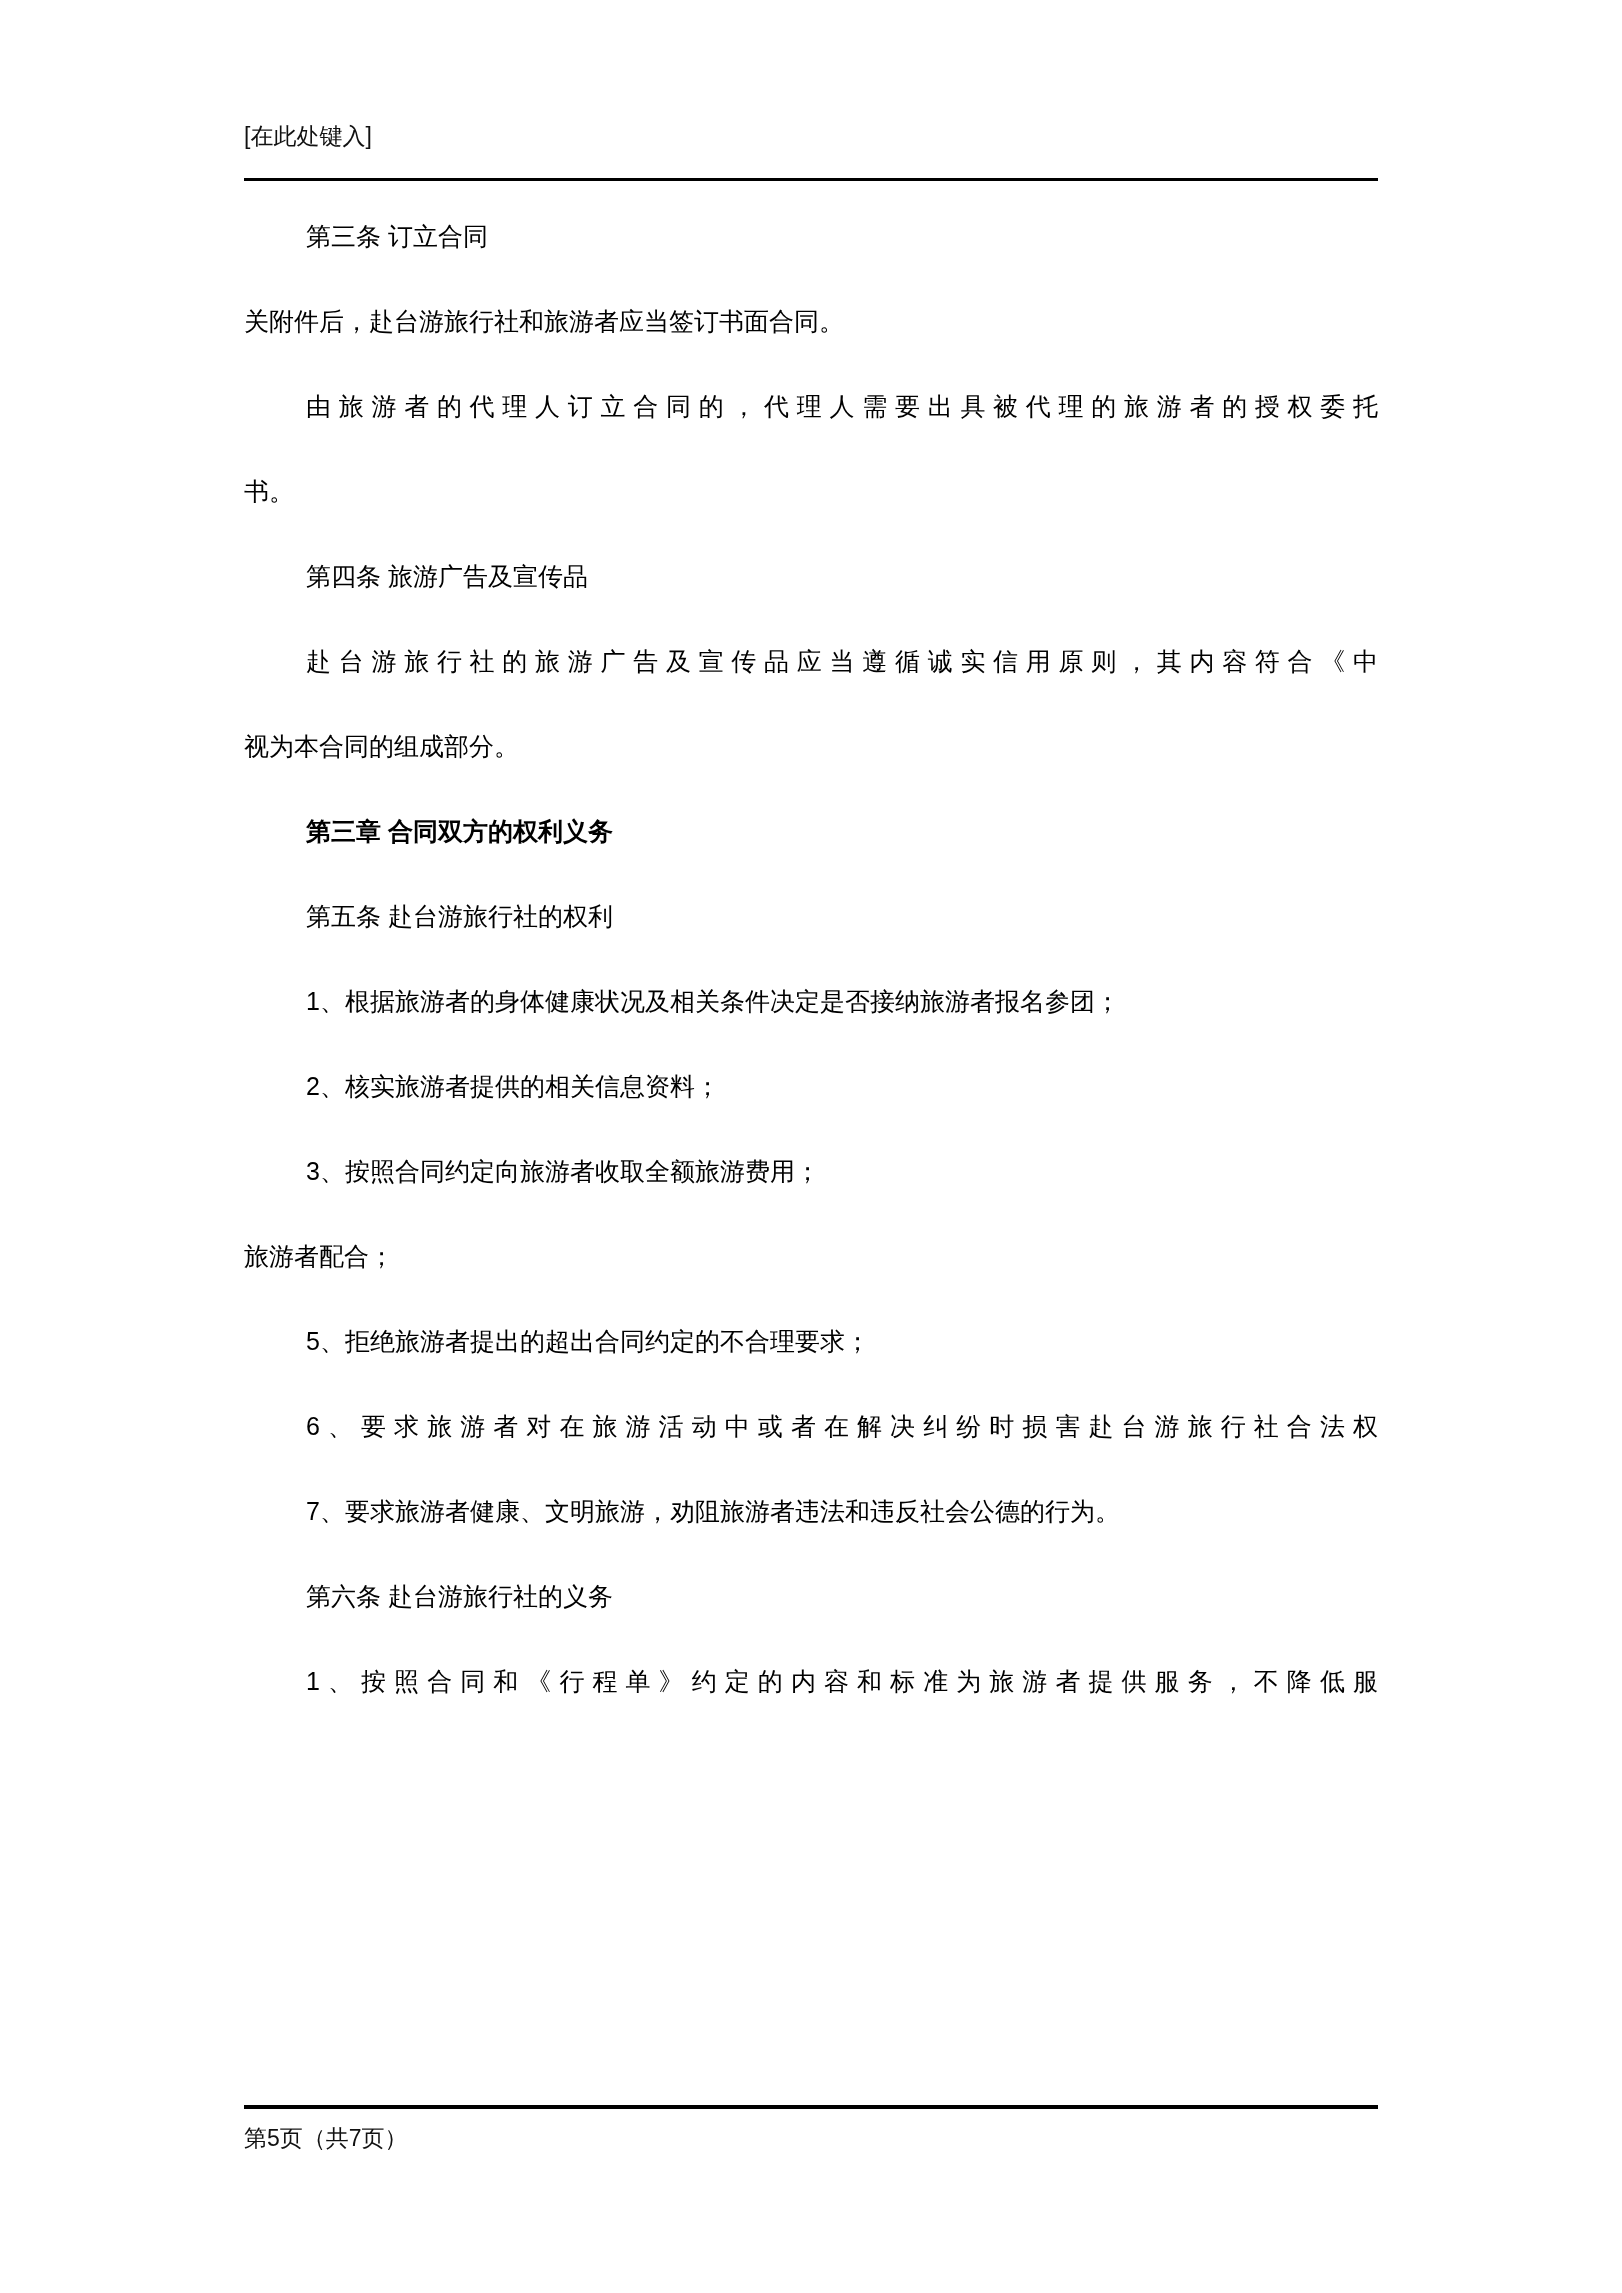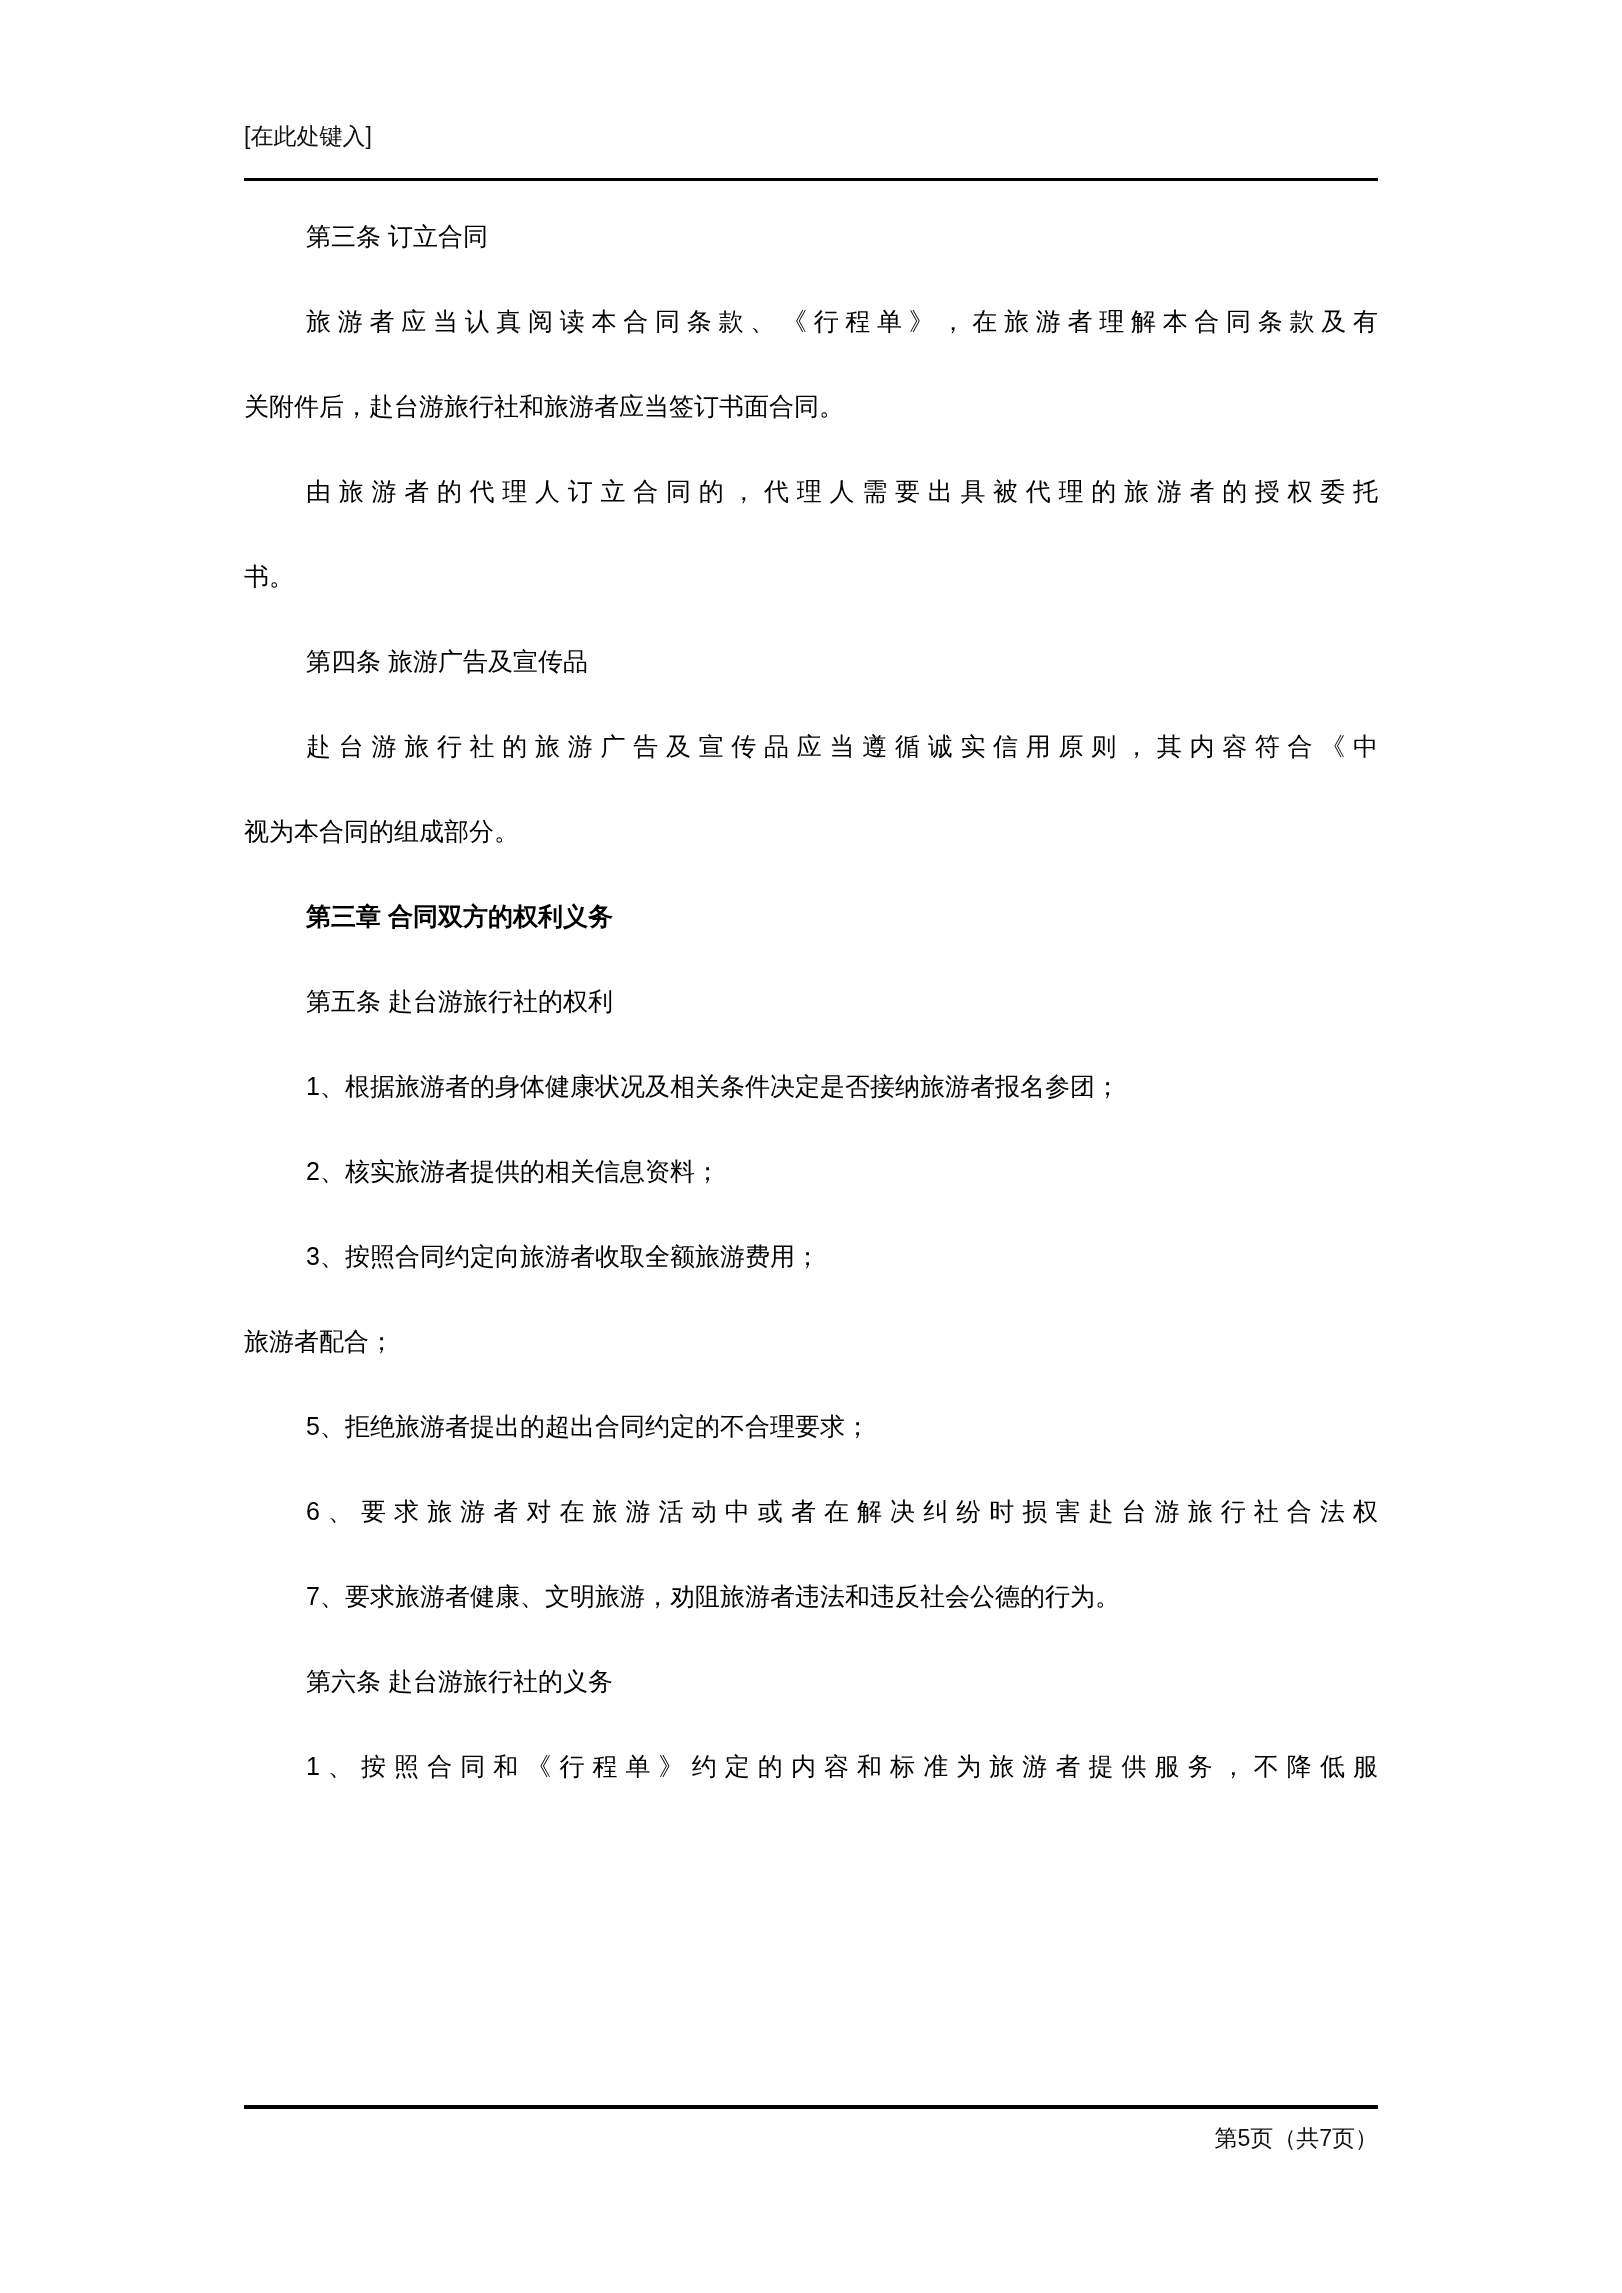--- a/index.html
+++ b/index.html
@@ -59,40 +59,39 @@
     top: 2105px;
     width: 1134px;
     height: 3.6px;
     background: #000000;
   }
   .footer {
     position: absolute;
     left: 244px;
     top: 2118px;
     width: 1134px;
-    text-align: right;
+    text-align: left;
     font-size: 23px;
     line-height: 40px;
     color: #111111;
   }
 </style>
 </head>
 <body>
 
 <div class="page">
 
   <div class="header">
     <span>[在此处键入]</span>
   </div>
 
   <div class="header-rule"></div>
 
   <div class="doc-body">
       <div class="line indent">第三条 订立合同</div>
-      <div class="line indent full">旅游者应当认真阅读本合同条款、《行程单》，在旅游者理解本合同条款及有</div>
       <div class="line">关附件后，赴台游旅行社和旅游者应当签订书面合同。</div>
       <div class="line indent full">由旅游者的代理人订立合同的，代理人需要出具被代理的旅游者的授权委托</div>
       <div class="line">书。</div>
       <div class="line indent">第四条 旅游广告及宣传品</div>
       <div class="line indent full">赴台游旅行社的旅游广告及宣传品应当遵循诚实信用原则，其内容符合《中</div>
       <div class="line">视为本合同的组成部分。</div>
       <div class="line indent bold">第三章 合同双方的权利义务</div>
       <div class="line indent">第五条 赴台游旅行社的权利</div>
       <div class="line indent">1、根据旅游者的身体健康状况及相关条件决定是否接纳旅游者报名参团；</div>
       <div class="line indent">2、核实旅游者提供的相关信息资料；</div>

